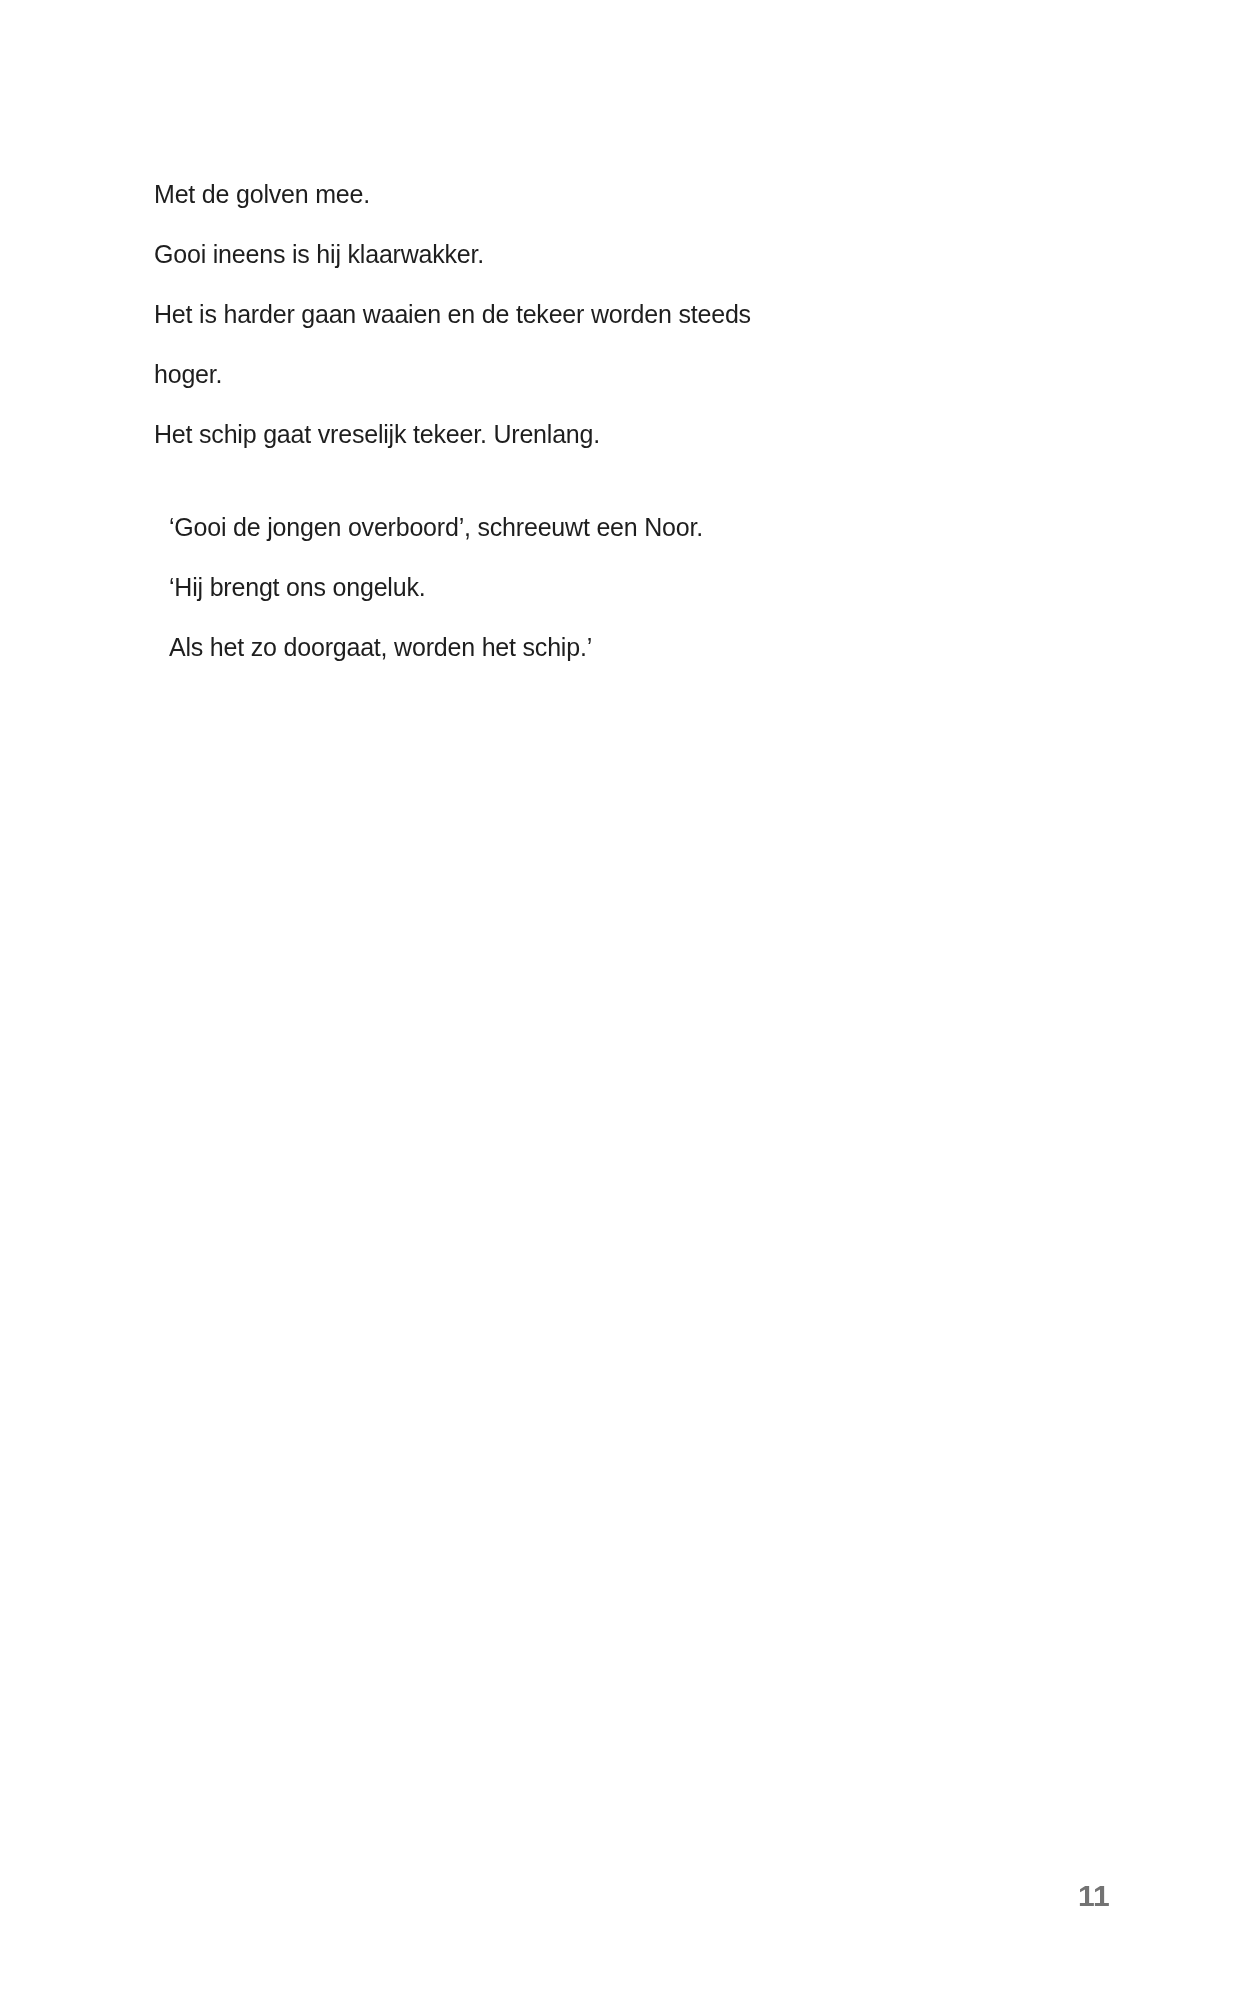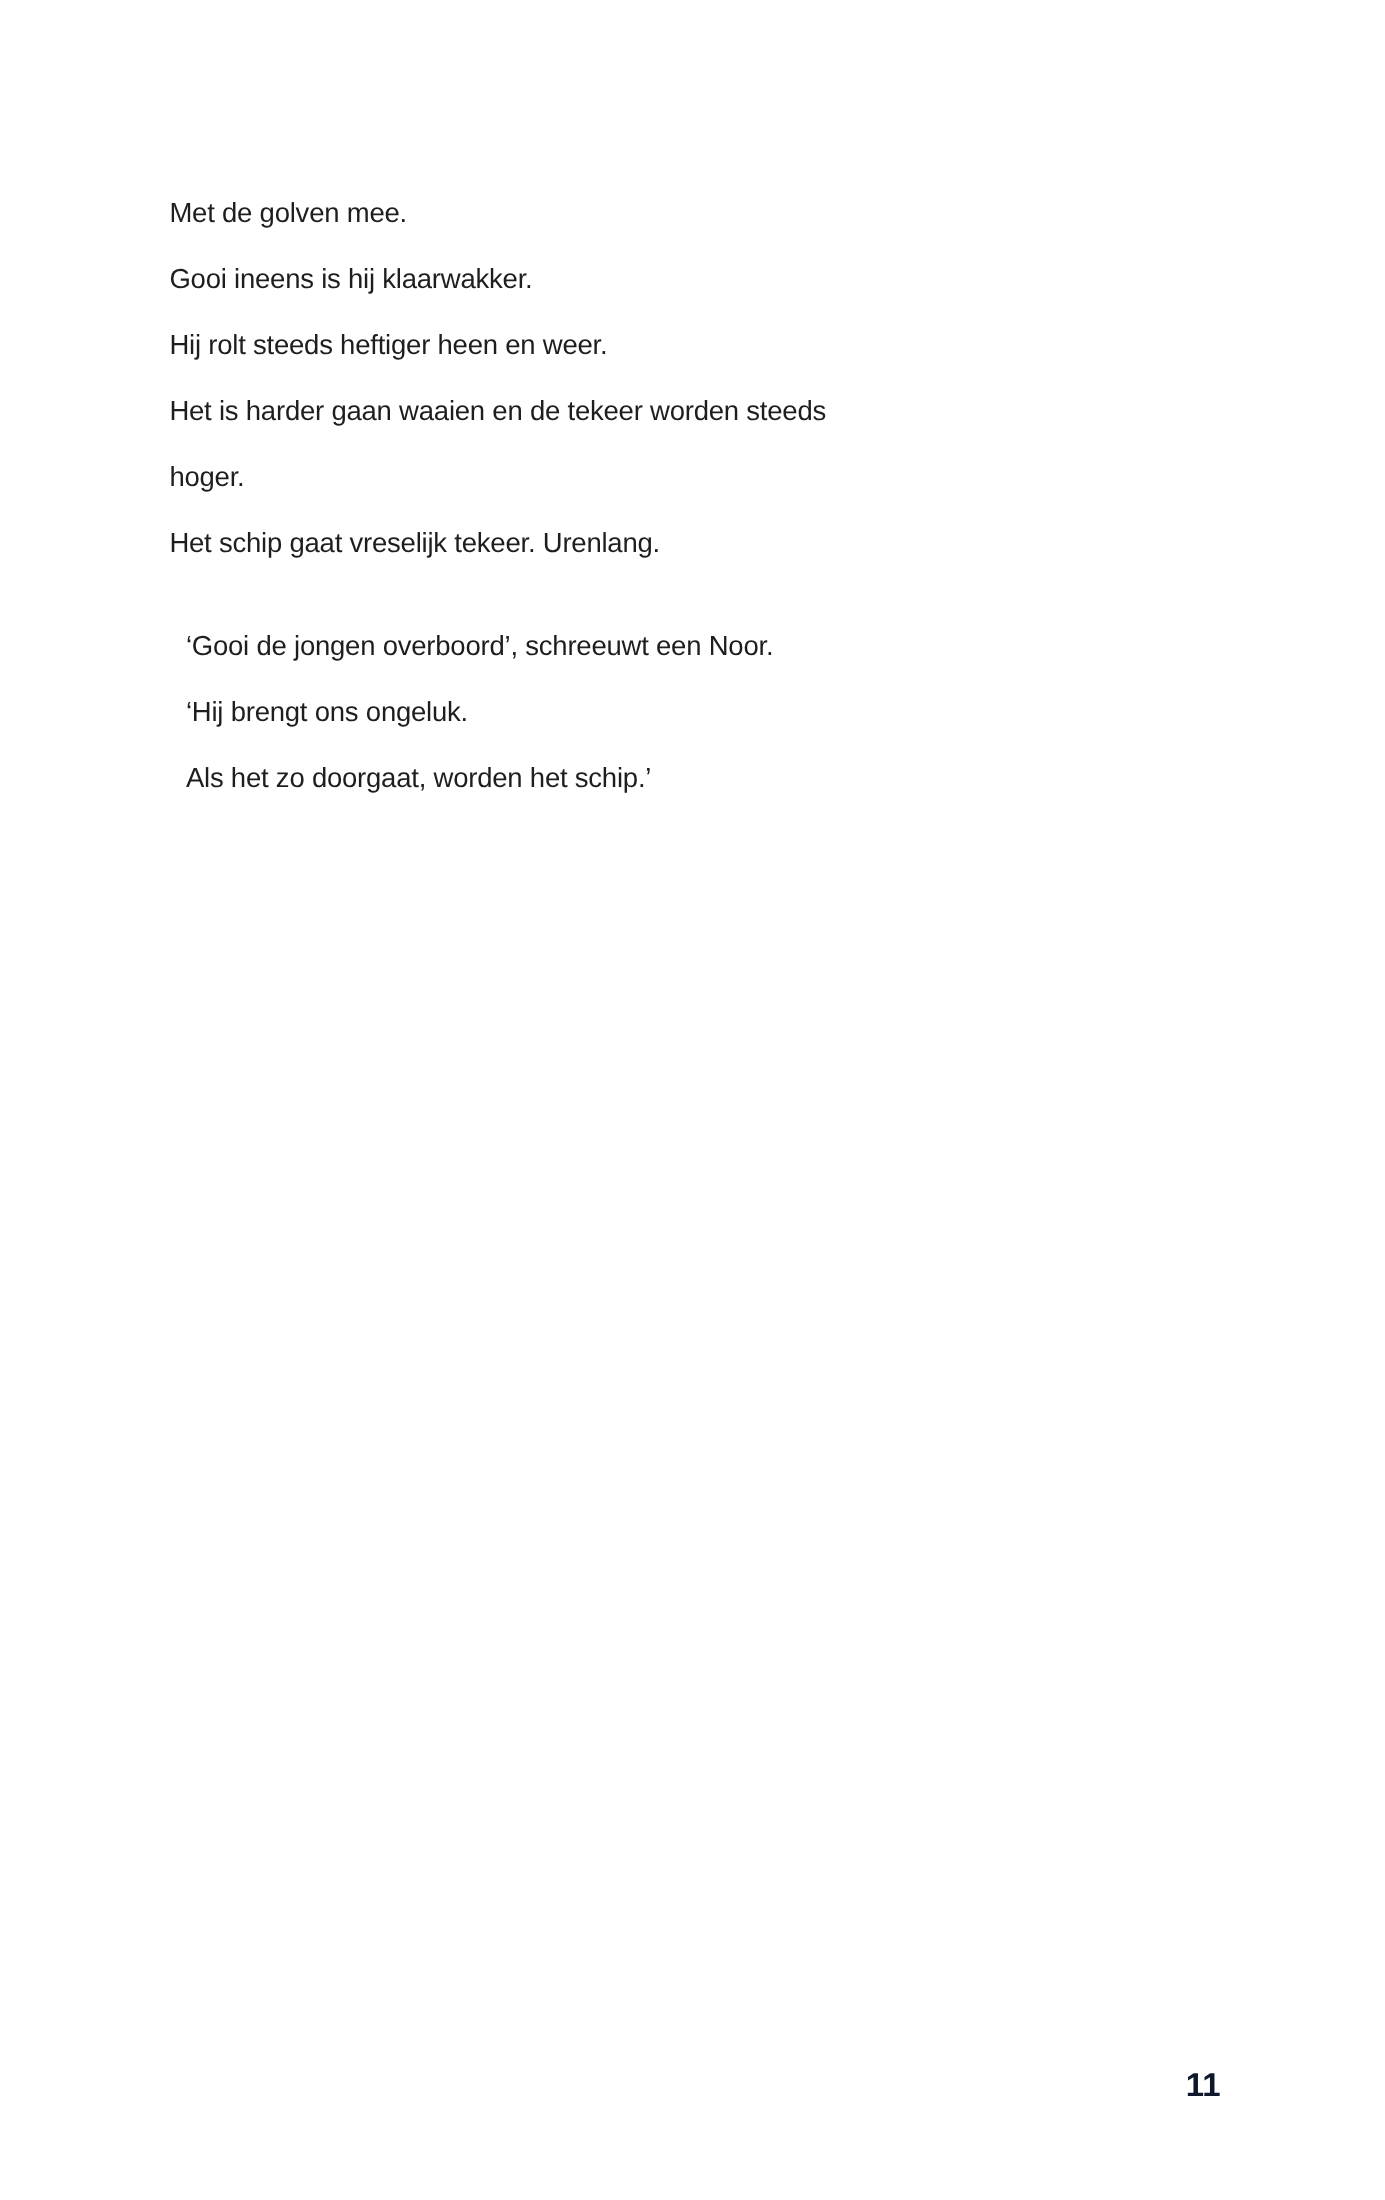--- a/index.html
+++ b/index.html
@@ -41,32 +41,31 @@
     display: block;
     white-space: pre;
   }
   .page-number {
     position: absolute;
     left: 1078px;
     top: 1881px;
     font-size: 30px;
     line-height: 30px;
     font-weight: bold;
-    color: #0f172a;
+    color: #737373;
   }
 </style>
 </head>
 <body>
 
 <div class="page">
   <div class="text-block">
     <p class="para para-1">
       <span class="line">Met de golven mee.</span>
       <span class="line">Gooi ineens is hij klaarwakker.</span>
-      <span class="line">Hij rolt steeds heftiger heen en weer.</span>
       <span class="line">Het is harder gaan waaien en de tekeer worden steeds</span>
       <span class="line">hoger.</span>
       <span class="line">Het schip gaat vreselijk tekeer. Urenlang.</span>
     </p>
     <p class="para para-2">
       <span class="line">‘Gooi de jongen overboord’, schreeuwt een Noor.</span>
       <span class="line">‘Hij brengt ons ongeluk.</span>
       <span class="line">Als het zo doorgaat, worden het schip.’</span>
     </p>
   </div>

